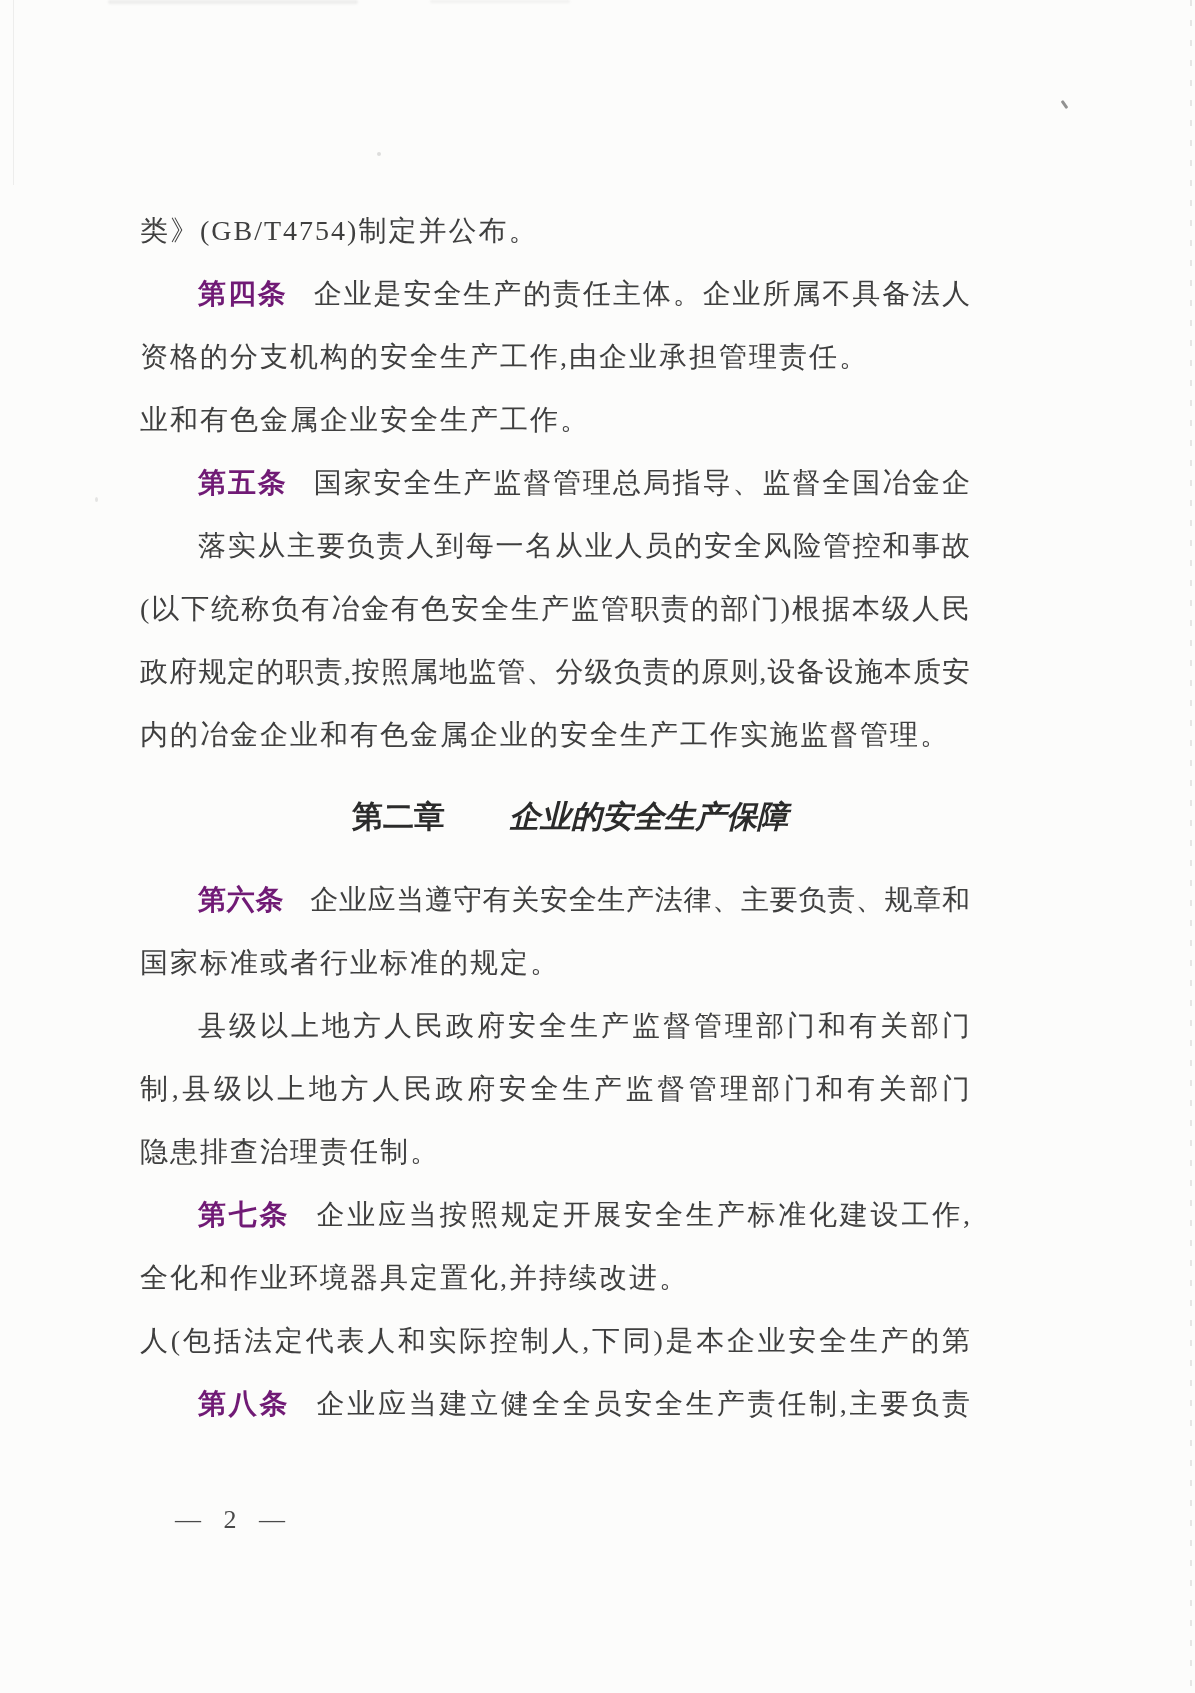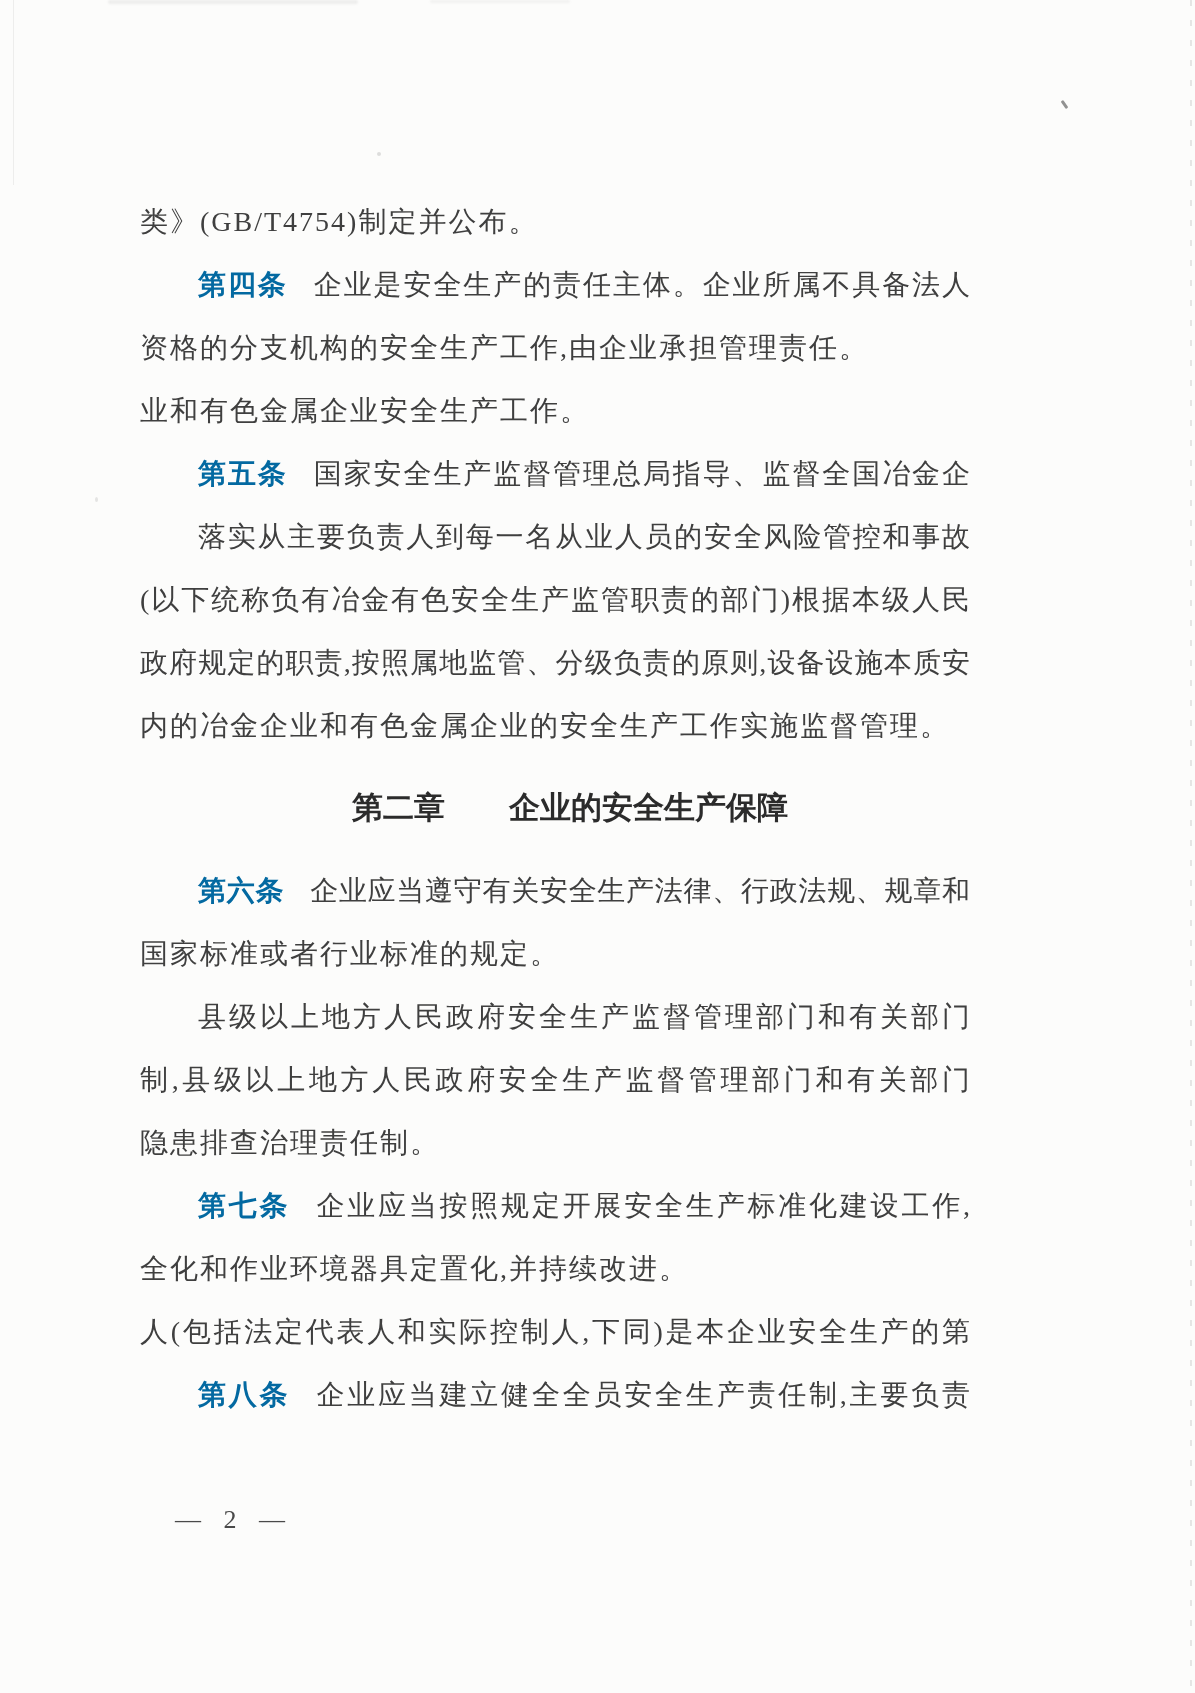--- a/index.html
+++ b/index.html
@@ -7,54 +7,54 @@
     position: relative;
     width: 1195px;
     height: 1693px;
     background: #fcfcfb;
     overflow: hidden;
     font-family: "Liberation Serif", "DejaVu Serif", serif;
   }
   .content {
     position: absolute;
     left: 140px;
-    top: 190px;
+    top: 199px;
     width: 830px;
   }
   .line {
     font-size: 28px;
     line-height: 63px;
     height: 63px;
     color: #3f3f3f;
     text-align: justify;
     text-align-last: justify;
     text-justify: inter-character;
   }
   .line.end {
     text-align-last: left;
     letter-spacing: 2px;
   }
   .line.first { padding-left: 58px; }
   .label {
     font-family: "Liberation Sans", "DejaVu Sans", sans-serif;
     font-weight: 700;
-    color: #0369a1;
+    color: #701a75;
     margin-right: 26px;
   }
   .chapter-heading {
     text-align: center;
     font-family: "Liberation Sans", "DejaVu Sans", sans-serif;
     font-weight: 700;
     font-size: 31px;
     line-height: 68px;
     height: 68px;
     color: #2b2b2b;
     margin: 17px 0 17px 30px;
   }
-  .ch-title { margin-left: 64px; }
+  .ch-title { margin-left: 64px; font-style: italic; }
   .footer-page-number {
     position: absolute;
     left: 175px;
     top: 1500px;
     font-size: 26px;
     line-height: 40px;
     color: #4a4a4a;
     letter-spacing: 3px;
     word-spacing: 10px;
   }
@@ -131,21 +131,21 @@
       <div class="line">政府规定的职责,按照属地监管、分级负责的原则,设备设施本质安</div>
       <div class="line end">内的冶金企业和有色金属企业的安全生产工作实施监督管理。</div>
     </div>
 
     <div class="chapter-heading">
       <span class="ch-num">第二章</span><span class="ch-title">企业的安全生产保障</span>
     </div>
 
     <div class="para">
       <div class="line first">
-        <span class="label">第六条</span><span>企业应当遵守有关安全生产法律、行政法规、规章和</span>
+        <span class="label">第六条</span><span>企业应当遵守有关安全生产法律、主要负责、规章和</span>
       </div>
       <div class="line end">国家标准或者行业标准的规定。</div>
     </div>
 
     <div class="para">
       <div class="line first">县级以上地方人民政府安全生产监督管理部门和有关部门</div>
       <div class="line">制,县级以上地方人民政府安全生产监督管理部门和有关部门</div>
       <div class="line end">隐患排查治理责任制。</div>
     </div>
 

